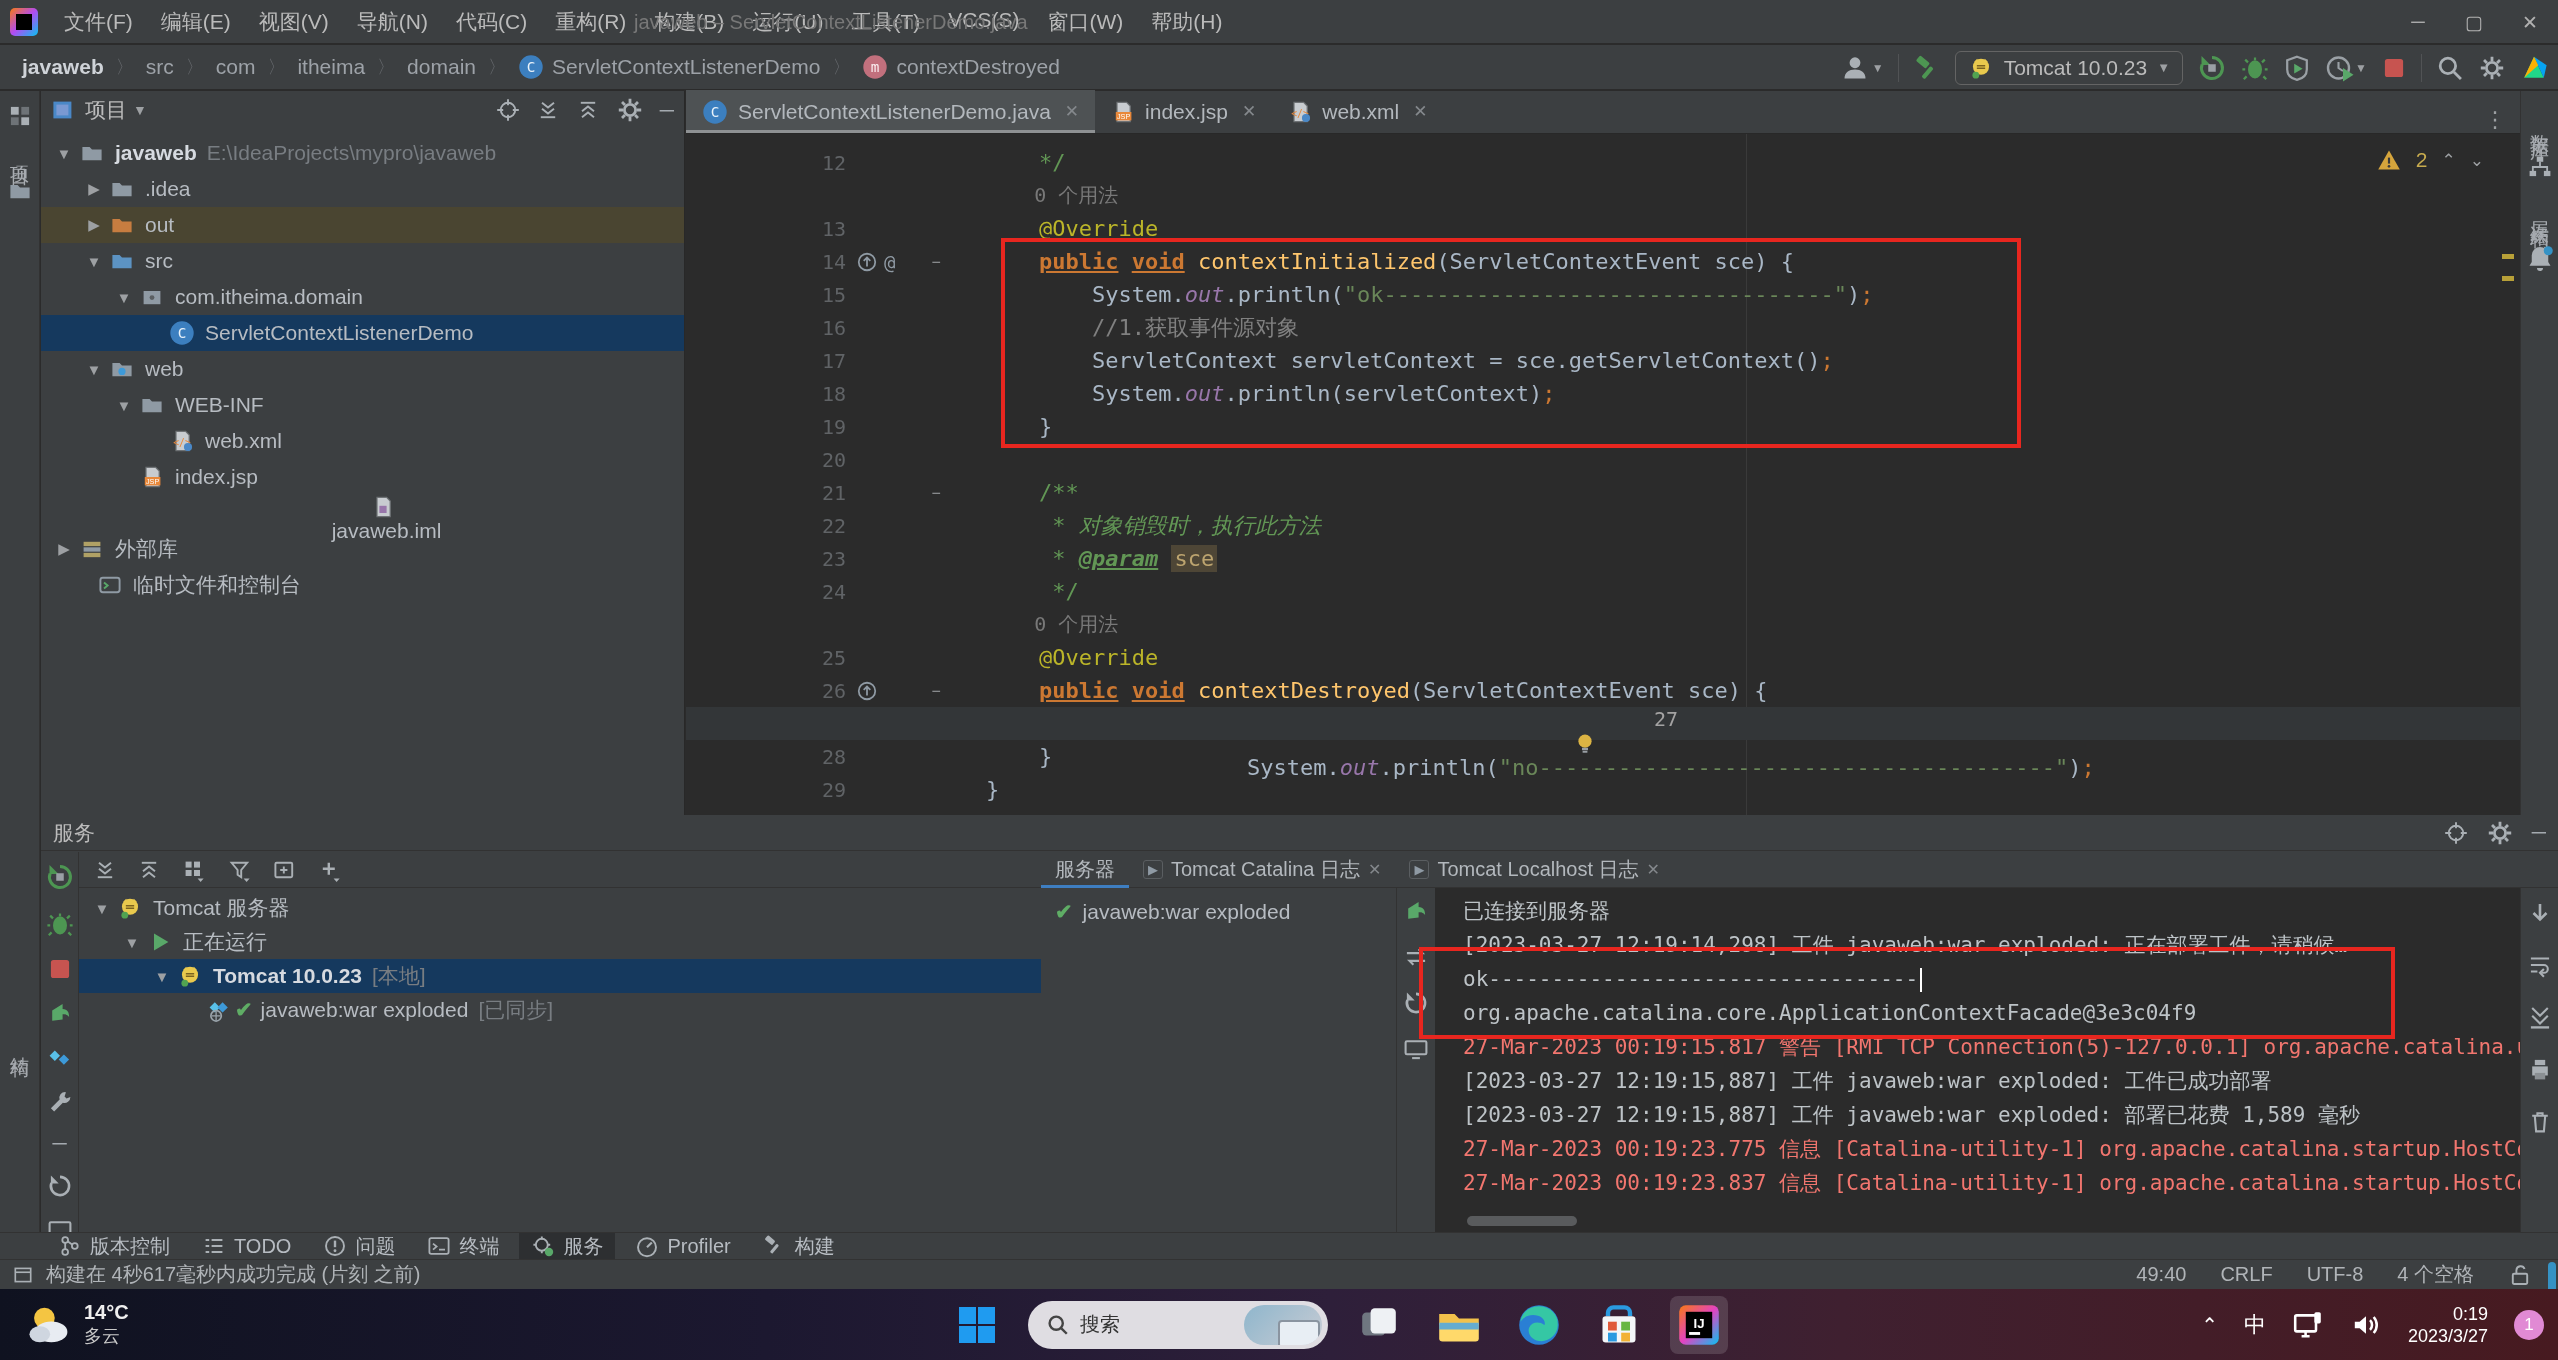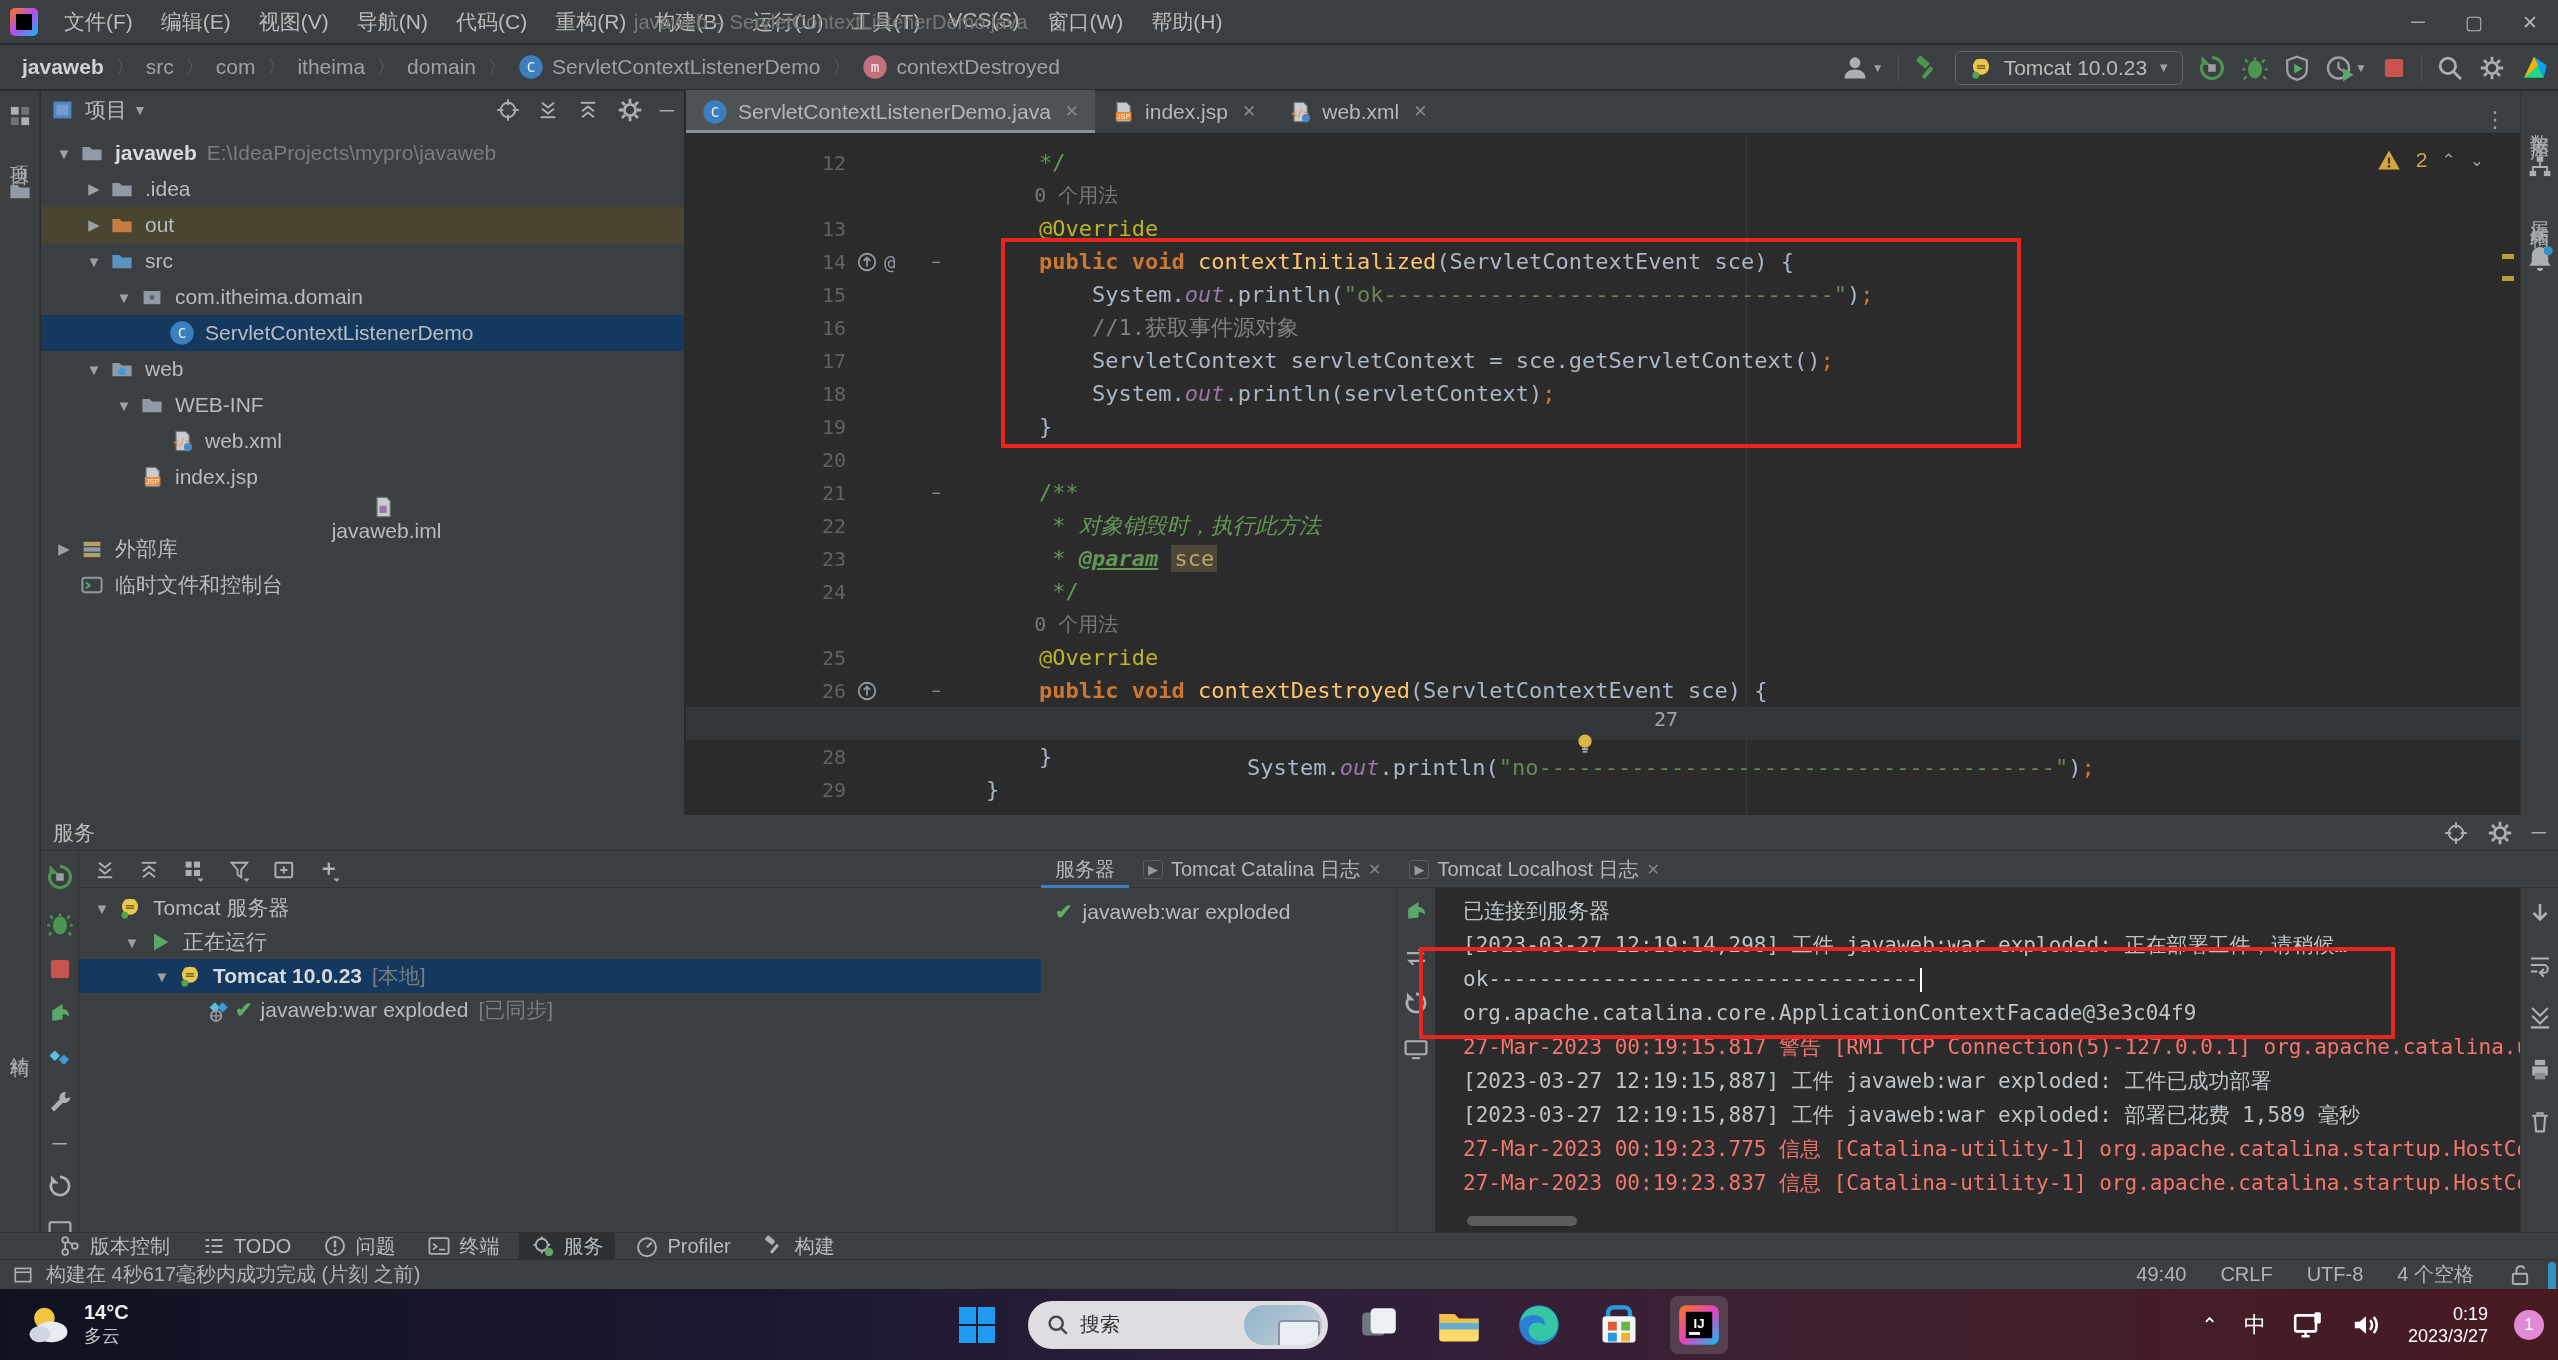--- a/index.html
+++ b/index.html
@@ -66,21 +66,21 @@
   .editor-body { position:absolute; left:686px; top:134px; width:1834px; height:681px; background:#2b2b2b; overflow:hidden; }
   .code-rows { position:absolute; left:0; top:12px; width:100%; }
   .code-row { height:33px; display:flex; align-items:center;
     font-family:"DejaVu Sans Mono",monospace; font-size:22px; white-space:pre; }
   .code-row .num { width:170px; text-align:right; padding-right:10px; color:#606366; font-size:20px; flex:none; }
   .code-row .gic { width:60px; flex:none; display:flex; gap:6px; justify-content:flex-start; align-items:center; }
   .code-row .fold { width:40px; flex:none; text-align:center; color:#8b8e90; font-size:15px; }
   .code-row .ct { padding-left:30px; }
   .code-row.current { background:#333638;flex-direction:column; }
   .code-row.current .num { color:#a4a3a3; }
-  .tk-p { color:#a9b7c6; } .tk-k { color:#cc7832; font-weight:bold; } .tk-m { color:#ffc66d; }
+  .tk-p { color:#a9b7c6; } .tk-k { color:#cc7832; font-weight:bold;text-decoration:underline; } .tk-m { color:#ffc66d; }
   .tk-a { color:#bbb529; } .tk-s { color:#6a8759; } .tk-c { color:#808080; }
   .tk-d { color:#629755; } .tk-di { color:#629755; font-style:italic; }
   .tk-dt { color:#629755; font-weight:bold; text-decoration:underline; font-style:italic; }
   .tk-pr { color:#bca46f; background:#4e4636; padding:1px 3px; }
   .tk-f { color:#9876aa; font-style:italic; } .tk-sm { color:#cc7832; }
   .tk-in { color:#787878; font-size:20px; }
   .margin-guide { position:absolute; left:1060px; top:0; width:1px; height:100%; background:#3a3a3a; }
   .redbox { position:absolute; border:4px solid #e8261f; pointer-events:none; }
   .inspect-widget { position:absolute; right:36px; top:14px; display:flex; align-items:center; gap:14px;
     font-size:21px; color:#c7ab4e; }
@@ -503,21 +503,21 @@
           <span class="chev">▶</span>
           <span class="ticon">
             <svg width="24" height="24" viewBox="0 0 20 20">
               <rect x="3" y="4" width="14" height="3.6" fill="#b0a165"></rect>
               <rect x="3" y="8.6" width="14" height="3.6" fill="#8f9aa4"></rect>
               <rect x="3" y="13.2" width="14" height="3.6" fill="#b0a165"></rect>
             </svg>
           </span>
           <span class="tlabel">外部库</span>
         </div>
-        <div class="tree-row" style="padding-left: 10px;">
+        <div class="tree-row" style="padding-left: 28px;">
           <span class="chev"></span>
           <span class="ticon">
             <svg width="24" height="24" viewBox="0 0 20 20">
               <rect x="2" y="4" width="16" height="12" rx="2" fill="none" stroke="#8f9aa4" stroke-width="1.6"></rect>
               <path d="M5 8l3 2.5L5 13" stroke="#59a869" stroke-width="1.6" fill="none"></path>
             </svg>
           </span>
           <span class="tlabel">临时文件和控制台</span>
         </div>
       </div>

